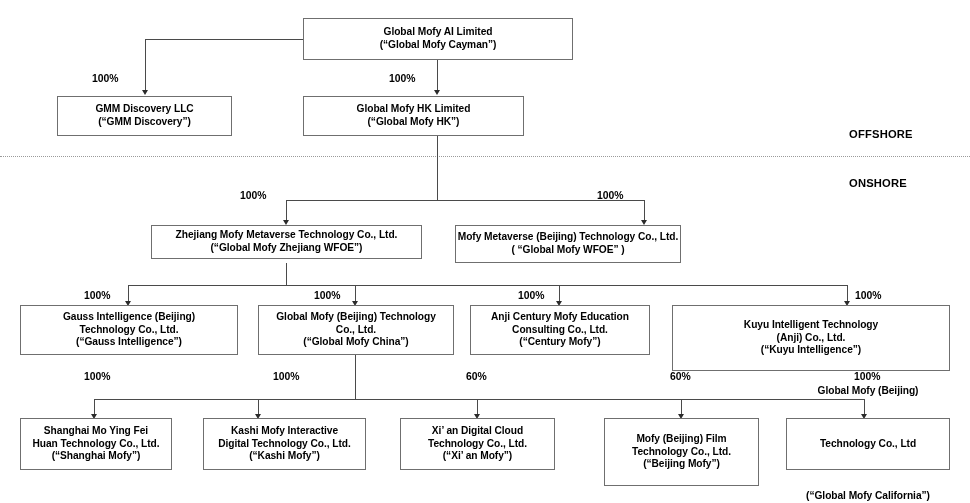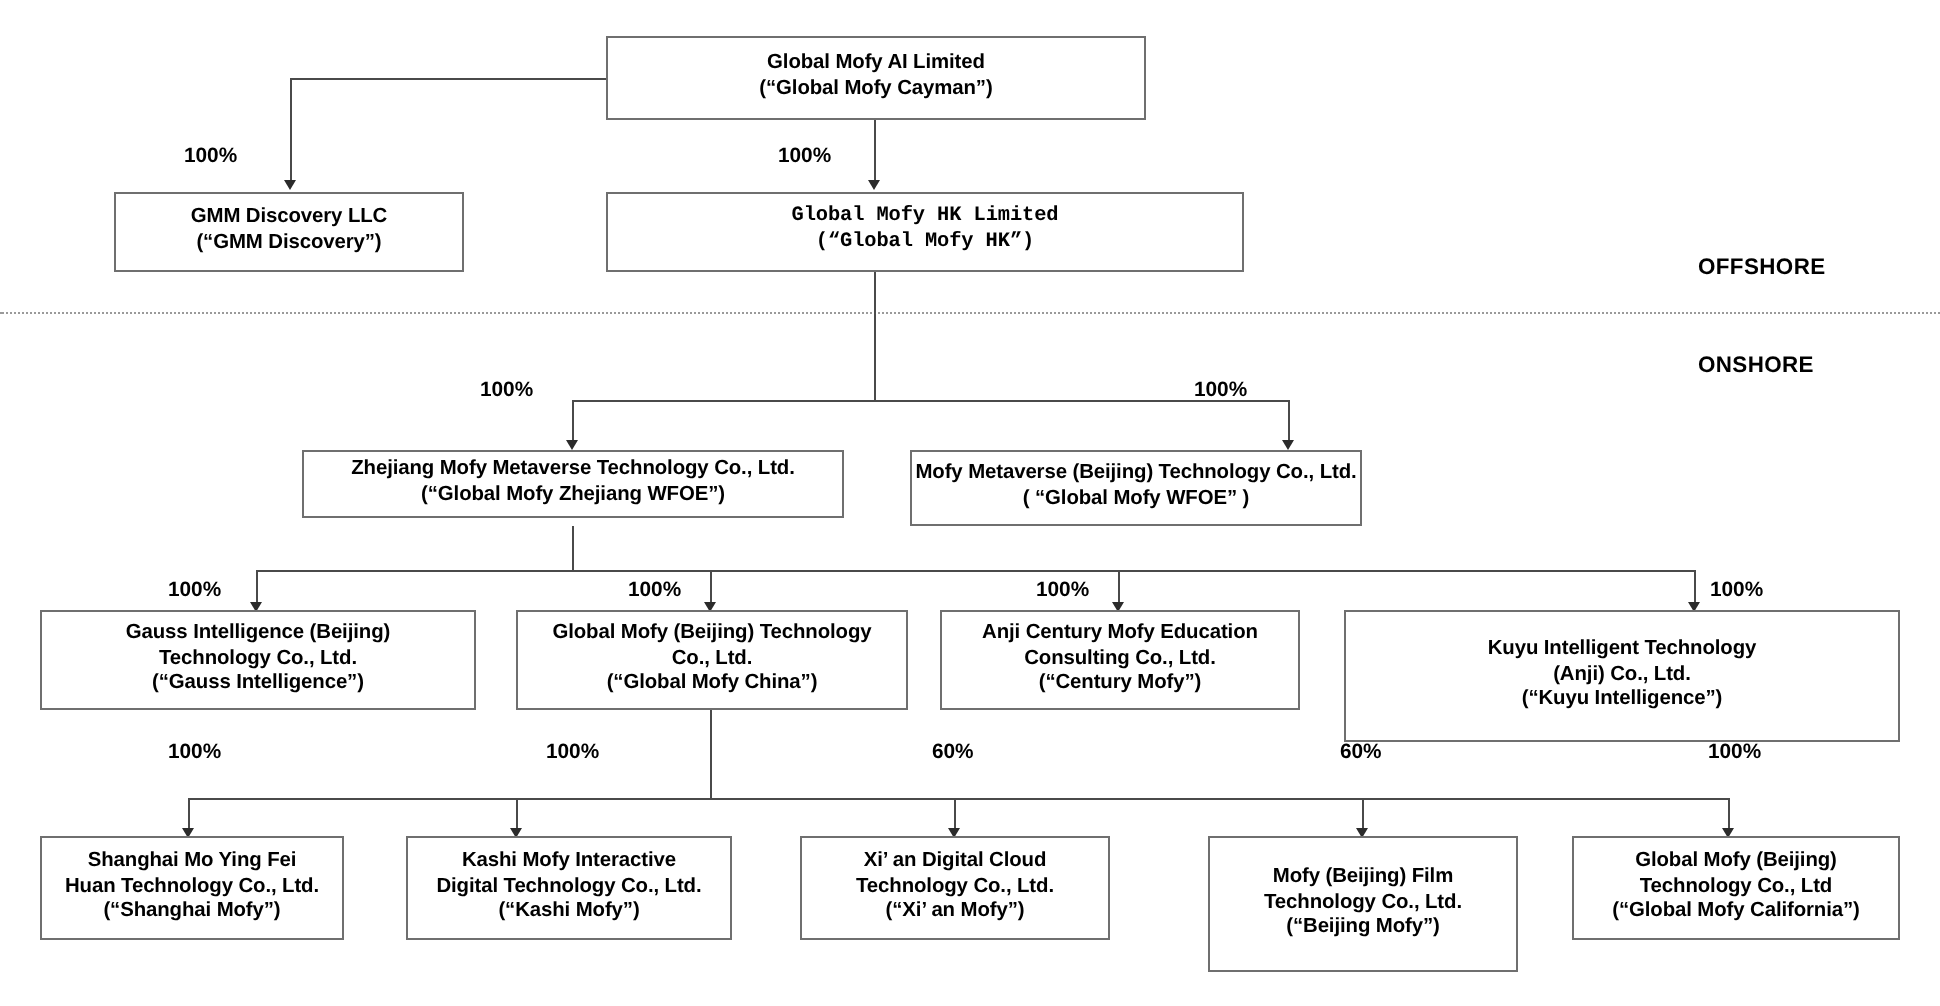--- a/index.html
+++ b/index.html
@@ -97,21 +97,21 @@
 
   <div class="vline" style="left:437px; top:60px; height:32px;"></div>
   <div class="arrow" style="left:434px; top:90px;"></div>
   <div class="pct" style="left:389px; top:73px;">100%</div>
 
   <div class="node" style="left:57px; top:96px; width:175px; height:40px;">
     <span class="ln">GMM Discovery LLC</span>
     <span class="ln">(“GMM Discovery”)</span>
   </div>
 
-  <div class="node" style="left:303px; top:96px; width:319px; height:40px;font-family:Liberation Mono, monospace;">
+  <div class="node" style="left:303px; top:96px; width:221px; height:40px;">
     <span class="ln">Global Mofy HK Limited</span>
     <span class="ln">(“Global Mofy HK”)</span>
   </div>
 
   <div class="vline" style="left:437px; top:136px; height:65px;"></div>
   <div class="hline" style="left:286px; top:200px; width:359px;"></div>
   <div class="vline" style="left:286px; top:200px; height:22px;"></div>
   <div class="arrow" style="left:283px; top:220px;"></div>
   <div class="pct" style="left:240px; top:190px;">100%</div>
 
@@ -212,19 +212,19 @@
     <span class="ln">Technology Co., Ltd.</span>
     <span class="ln">(“Xi’ an Mofy”)</span>
   </div>
 
   <div class="node" style="left:604px; top:418px; width:155px; height:68px;">
     <span class="ln">Mofy (Beijing) Film</span>
     <span class="ln">Technology Co., Ltd.</span>
     <span class="ln">(“Beijing Mofy”)</span>
   </div>
 
-  <div class="node" style="left:786px; top:418px; width:164px; height:52px;">
+  <div class="node" style="left:786px; top:418px; width:164px; height:52px;gap:40px;">
     <span class="ln">Global Mofy (Beijing)</span>
     <span class="ln">Technology Co., Ltd</span>
     <span class="ln">(“Global Mofy California”)</span>
   </div>
 
 </div>
 
 </body></html>

